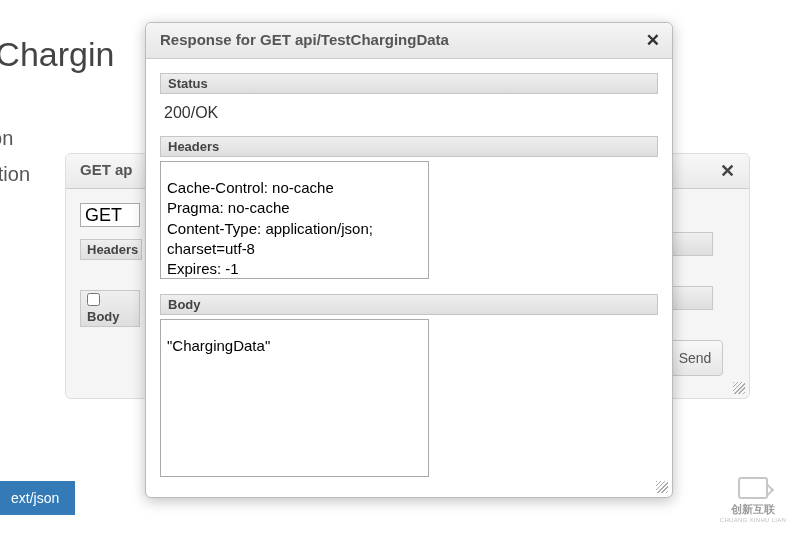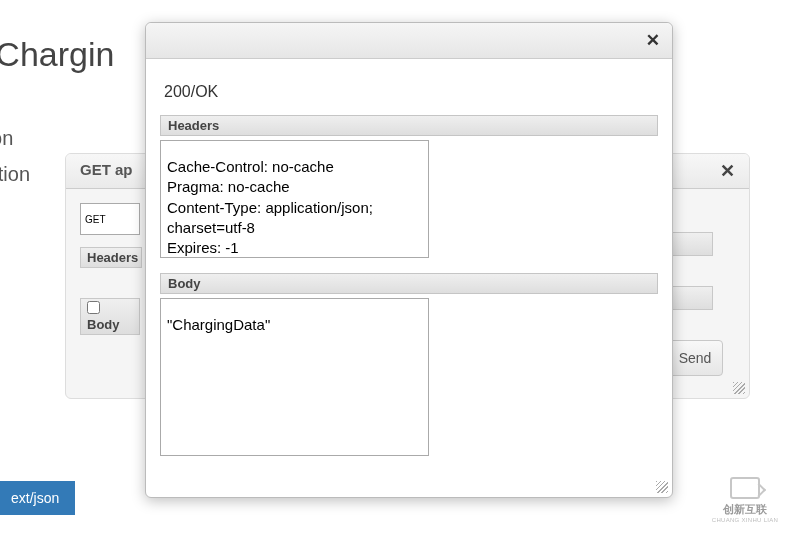--- a/index.html
+++ b/index.html
@@ -58,24 +58,24 @@
       right: 14px;
       top: 6px;
       font-weight: bold;
       font-size: 18px;
       color: #444;
       cursor: pointer;
     }
     .test-body { padding: 14px; }
     .method-input {
       width: 60px;
-      height: 32px;
+      height: 24px;
       border: 1px solid #aaa;
       padding: 1px 4px;
-      font-size: 10px;
+      font-size: 18px;
       background: #fff;
     }
     .section-h {
       background: linear-gradient(#efefef,#dedede);
       border: 1px solid #c8c8c8;
       padding: 2px 6px;
       font-weight: bold;
       font-size: 13px;
       color: #444;
       margin-top: 12px;
@@ -186,21 +186,21 @@
     .dialog .corner {
       position: absolute;
       right: 4px;
       bottom: 4px;
       width: 12px;
       height: 12px;
       background: repeating-linear-gradient(135deg,#aaa 0,#aaa 1px,transparent 1px,transparent 3px);
     }
     .watermark {
       position: absolute;
-      right: 18px;
+      right: 10px;
       bottom: 36px;
       width: 68px;
       height: 44px;
       opacity: 0.65;
       font-size: 9px;
       color: #888;
       text-align: center;
     }
     .watermark .logo {
       display:inline-block;
@@ -248,23 +248,25 @@
     <div class="long-bar" style="top:132px; left:440px;"></div>
     <button class="send-btn">Send</button>
   </div>
   <div class="corner"></div>
 </div>
 
 <div class="green-btn">ext/json</div>
 
 <div class="dialog">
   <div class="dialog-header">
+    <span>Response for GET api/TestChargingData</span>
     <span class="dialog-close">✕</span>
   </div>
   <div class="dialog-body">
+    <div class="dlg-section-h">Status</div>
     <div class="status-val">200/OK</div>
     <div class="dlg-section-h">Headers</div>
     <textarea class="headers-box" readonly="" style="">Cache-Control: no-cache
 Pragma: no-cache
 Content-Type: application/json; charset=utf-8
 Expires: -1</textarea>
     <div class="dlg-section-h body-section-h">Body</div>
     <textarea class="body-box" readonly="" style="">"ChargingData"</textarea>
   </div>
   <div class="corner"></div>

